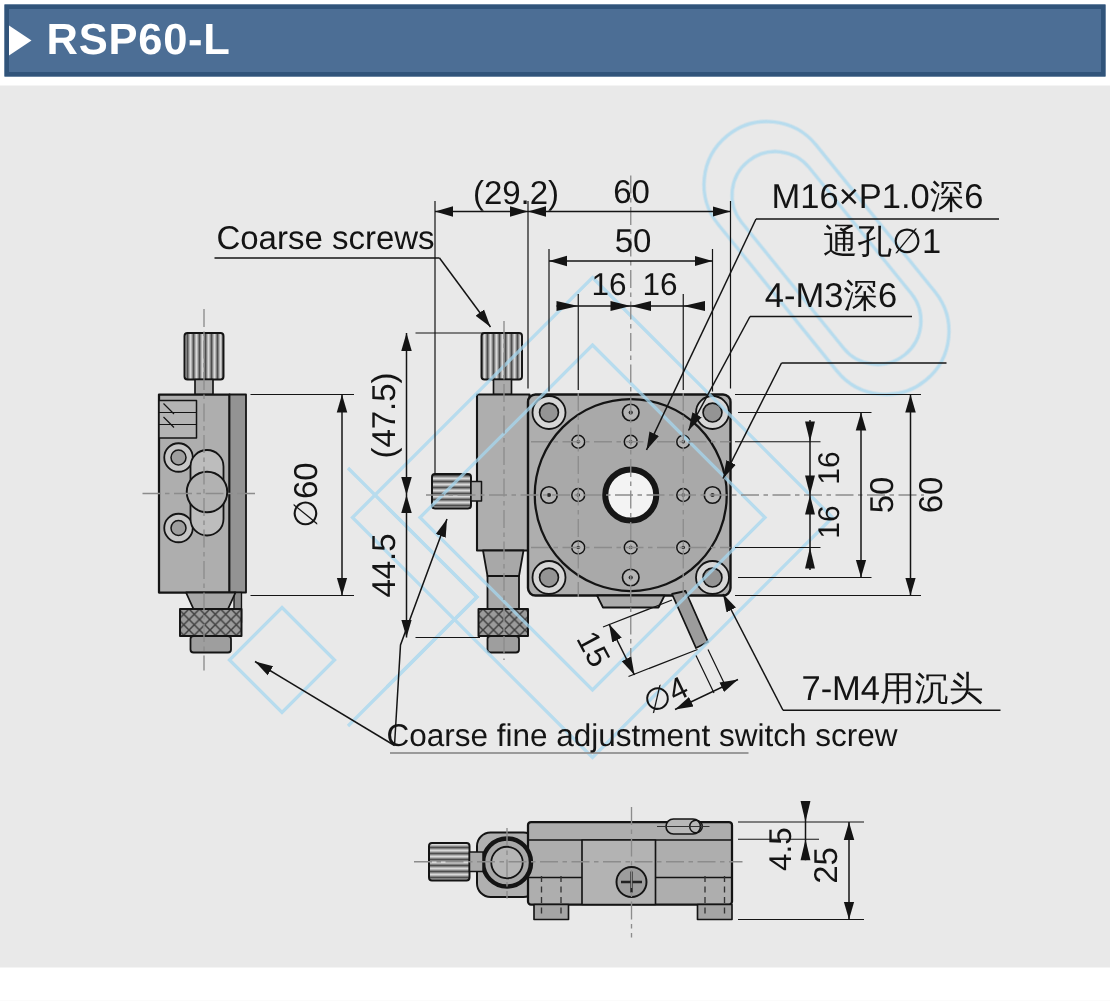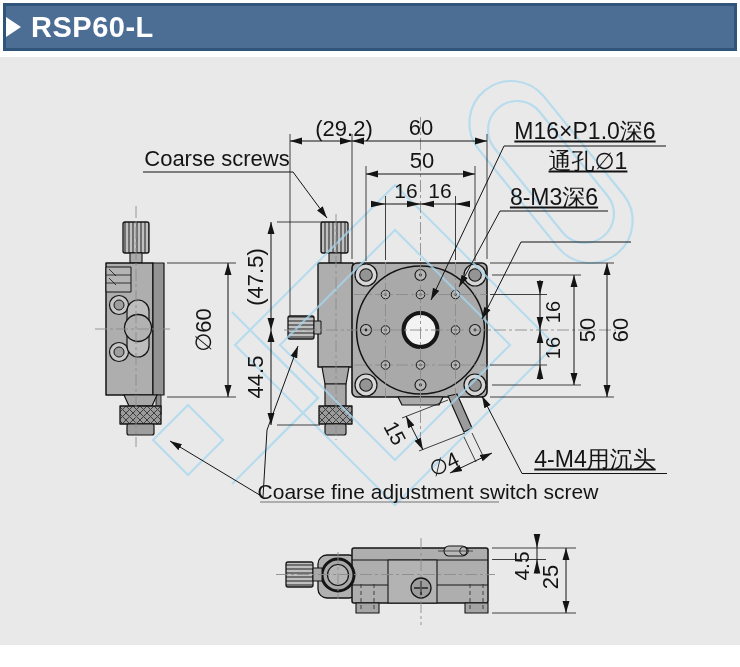--- a/index.html
+++ b/index.html
@@ -8,21 +8,21 @@
   .titlebar{position:absolute;left:3px;top:3px;right:3px;height:48px;background:#4c6e95;
             border:3px solid #31547a;display:flex;align-items:center;box-sizing:border-box;}
   .tri{width:0;height:0;border-left:15px solid #ffffff;border-top:10px solid transparent;
        border-bottom:10px solid transparent;margin-right:10px;}
   .title-text{color:#ffffff;font-size:29px;font-weight:bold;letter-spacing:0.5px;}
   svg{position:absolute;left:0;top:0;}
   .lbl{position:absolute;color:#141414;white-space:nowrap;transform:translate(-50%,-50%);line-height:1;}
   .r90{transform:translate(-50%,-50%) rotate(-90deg);}
   .rp62{transform:translate(-50%,-50%) rotate(62deg);}
   .rm26{transform:translate(-50%,-50%) rotate(-26deg);}
-  .s20{font-size:20px;} .s21{font-size:21px;} .s22{font-size:22px;} .s23{font-size:23px;text-decoration:underline;}
+  .s20{font-size:20px;} .s21{font-size:21px;} .s22{font-size:22px;} .s23{font-size:23px;}
 </style>
 </head>
 <body>
 
 <div class="stage">
 
   <svg width="740" height="667" viewBox="0 0 740 667">
     <defs>
       <marker id="ae" markerWidth="13" markerHeight="9" refX="12" refY="4.5" orient="auto-start-reverse">
         <path d="M0,1 L12,4.5 L0,8 z" fill="#141414"></path>
@@ -214,22 +214,22 @@
 
   <div class="titlebar">
     <span class="tri"></span>
     <span class="title-text">RSP60-L</span>
   </div>
 
   <div class="lbl s22" style="left:217px;top:159px;">Coarse screws</div>
   <div class="lbl s21" style="left:404px;top:491px;margin-left:24px;">Coarse fine adjustment switch screw</div>
   <div class="lbl s23" style="left:585px;top:131px;">M16×P1.0深6</div>
   <div class="lbl s23" style="left:588px;top:161px;">通孔∅1</div>
-  <div class="lbl s23" style="left:554px;top:197px;">8-M3深6</div>
-  <div class="lbl s23" style="left:595px;top:459px;">4-M4用沉头</div>
+  <div class="lbl s23" style="left:554px;top:197px;">4-M3深6</div>
+  <div class="lbl s23" style="left:595px;top:459px;">7-M4用沉头</div>
 
   <div class="lbl s22" style="left:322px;top:129px;margin-left:22px;">(29.2)</div>
   <div class="lbl s22" style="left:421px;top:128px;">60</div>
   <div class="lbl s22" style="left:422px;top:161px;">50</div>
   <div class="lbl s21" style="left:406px;top:190px;">16</div>
   <div class="lbl s21" style="left:440px;top:190px;">16</div>
 
   <div class="lbl s20 r90" style="left:553px;top:312px;">16</div>
   <div class="lbl s20 r90" style="left:553px;top:348px;">16</div>
   <div class="lbl s22 r90" style="left:588px;top:330px;">50</div>

